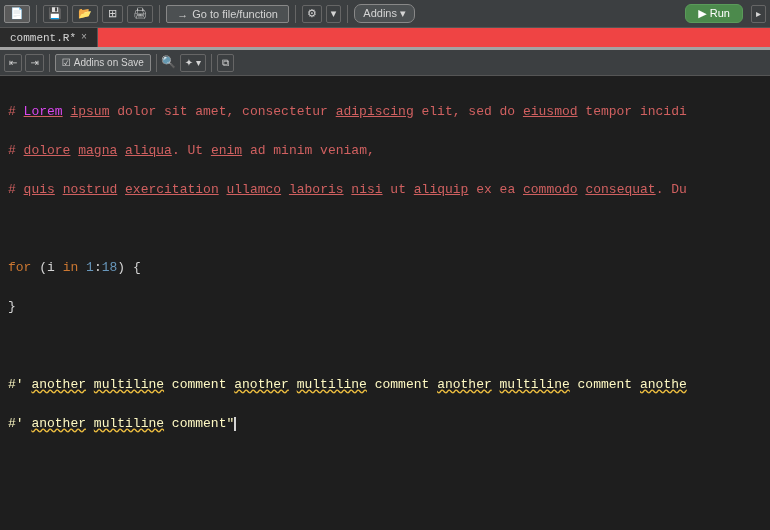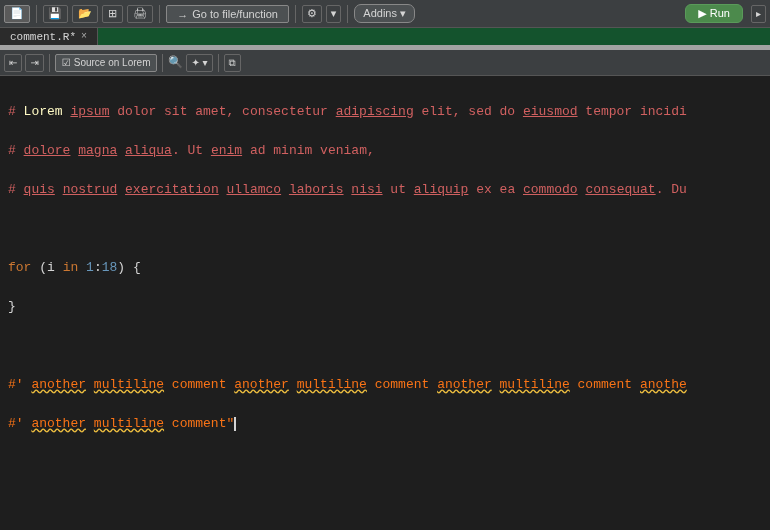--- a/index.html
+++ b/index.html
@@ -53,22 +53,22 @@
       border-radius: 6px;
       display: flex;
       align-items: center;
       gap: 4px;
     }
 
     
     .tab-bar {
       display: flex;
       align-items: center;
-      background: #14532d;
-      border-bottom: 5px solid #a3a3a3;
+      background: #ef4444;
+      border-bottom: 3px solid #a3a3a3;
       height: 22px;
     }
     .tab {
       background: #2b2b2b;
       border-right: 1px solid #555;
       color: #d4d4d4;
       padding: 2px 10px;
       font-size: 11px;
       cursor: pointer;
       height: 100%;
@@ -119,26 +119,26 @@
       font-family: 'Courier New', Courier, monospace;
       font-size: 13px;
       line-height: 1.5;
       overflow: hidden;
       height: calc(530px - 28px - 22px - 26px);
       white-space: pre;
     }
     .keyword { color: #cc7832; text-align: right; }
     .function { color: #ffc66d; }
     .number { color: #6897bb; }
-    .string-comment { color: #f97316; }
+    .string-comment { color: #fef9c3; }
     .squiggly { text-decoration: underline wavy #f0c040; }
 
     
     .comment-lorem { color: #d06060; }
-    .comment-underline-red { color: #fef9c3; text-decoration-color: #d06060; }
+    .comment-underline-red { color: #d946ef; text-decoration: underline; text-decoration-color: #d06060; }
 
     .cursor {
       display: inline-block;
       width: 2px;
       height: 14px;
       background: #d4d4d4;
       vertical-align: text-bottom;
       animation: blink 1s step-end infinite;
     }
     @keyframes blink { 50% { opacity: 0; } }
@@ -179,21 +179,21 @@
     <span class="tab-close">×</span>
   </div>
 </div>
 
 <div class="sec-toolbar">
   <button class="sec-btn" style="font-size:10px;">⇤</button>
   <button class="sec-btn" style="font-size:10px;">⇥</button>
   <div class="toolbar-separator"></div>
   <button class="sec-btn sec-btn-save">
     <span style="margin-right:3px;">☑</span>
-    <span>Source on Lorem</span>
+    <span>Addins on Save</span>
   </button>
   <div class="toolbar-separator"></div>
   <span style="font-size:12px;color:#aaa;">🔍</span>
   <button class="sec-btn" style="font-size:10px;">✦ ▾</button>
   <div class="toolbar-separator"></div>
   <button class="sec-btn" style="font-size:10px;">⧉</button>
 </div>
 
 <div class="editor">
 <span class="line"><span class="comment-lorem"># </span><span class="comment-underline-red">Lorem</span><span class="comment-lorem"> <span style="text-decoration:underline;text-decoration-color:#d06060;">ipsum</span> dolor sit amet, consectetur <span style="text-decoration:underline;text-decoration-color:#d06060;">adipiscing</span> elit, sed do <span style="text-decoration:underline;text-decoration-color:#d06060;">eiusmod</span> tempor incidi</span></span>

